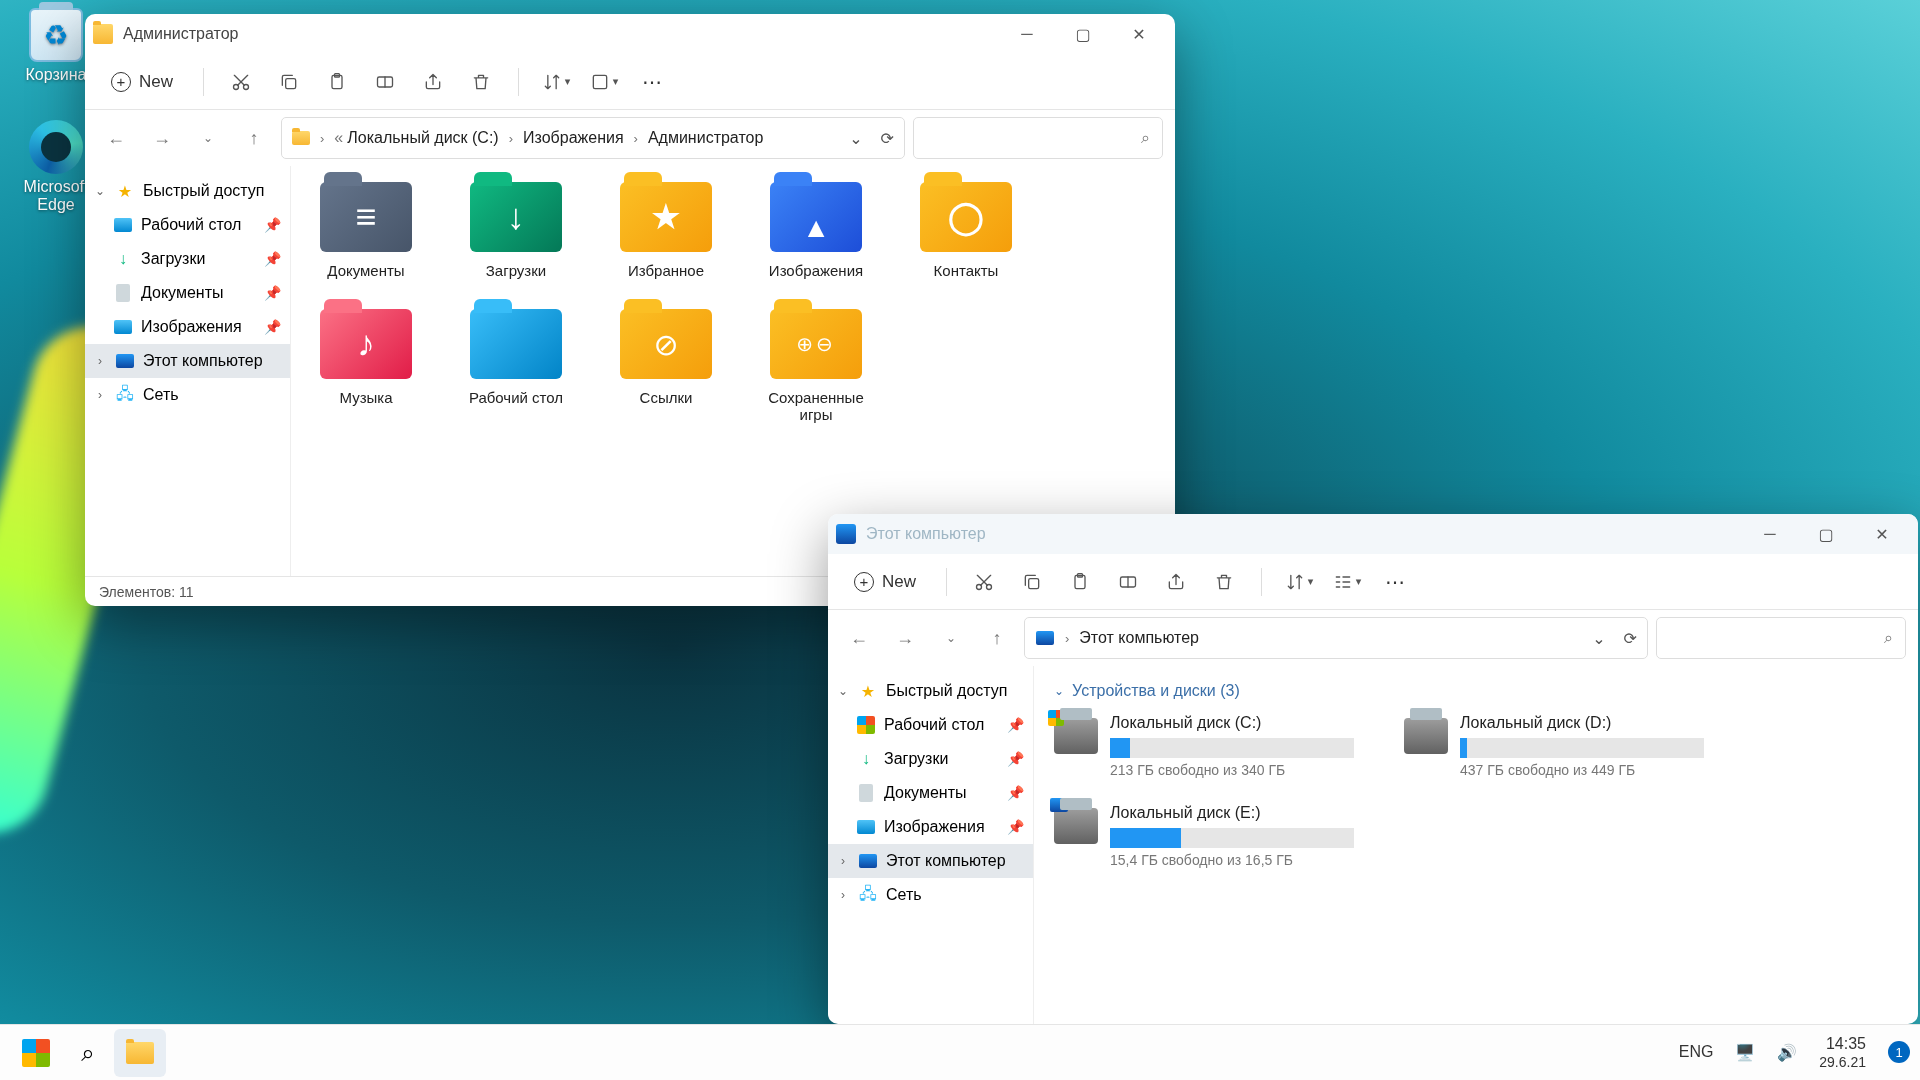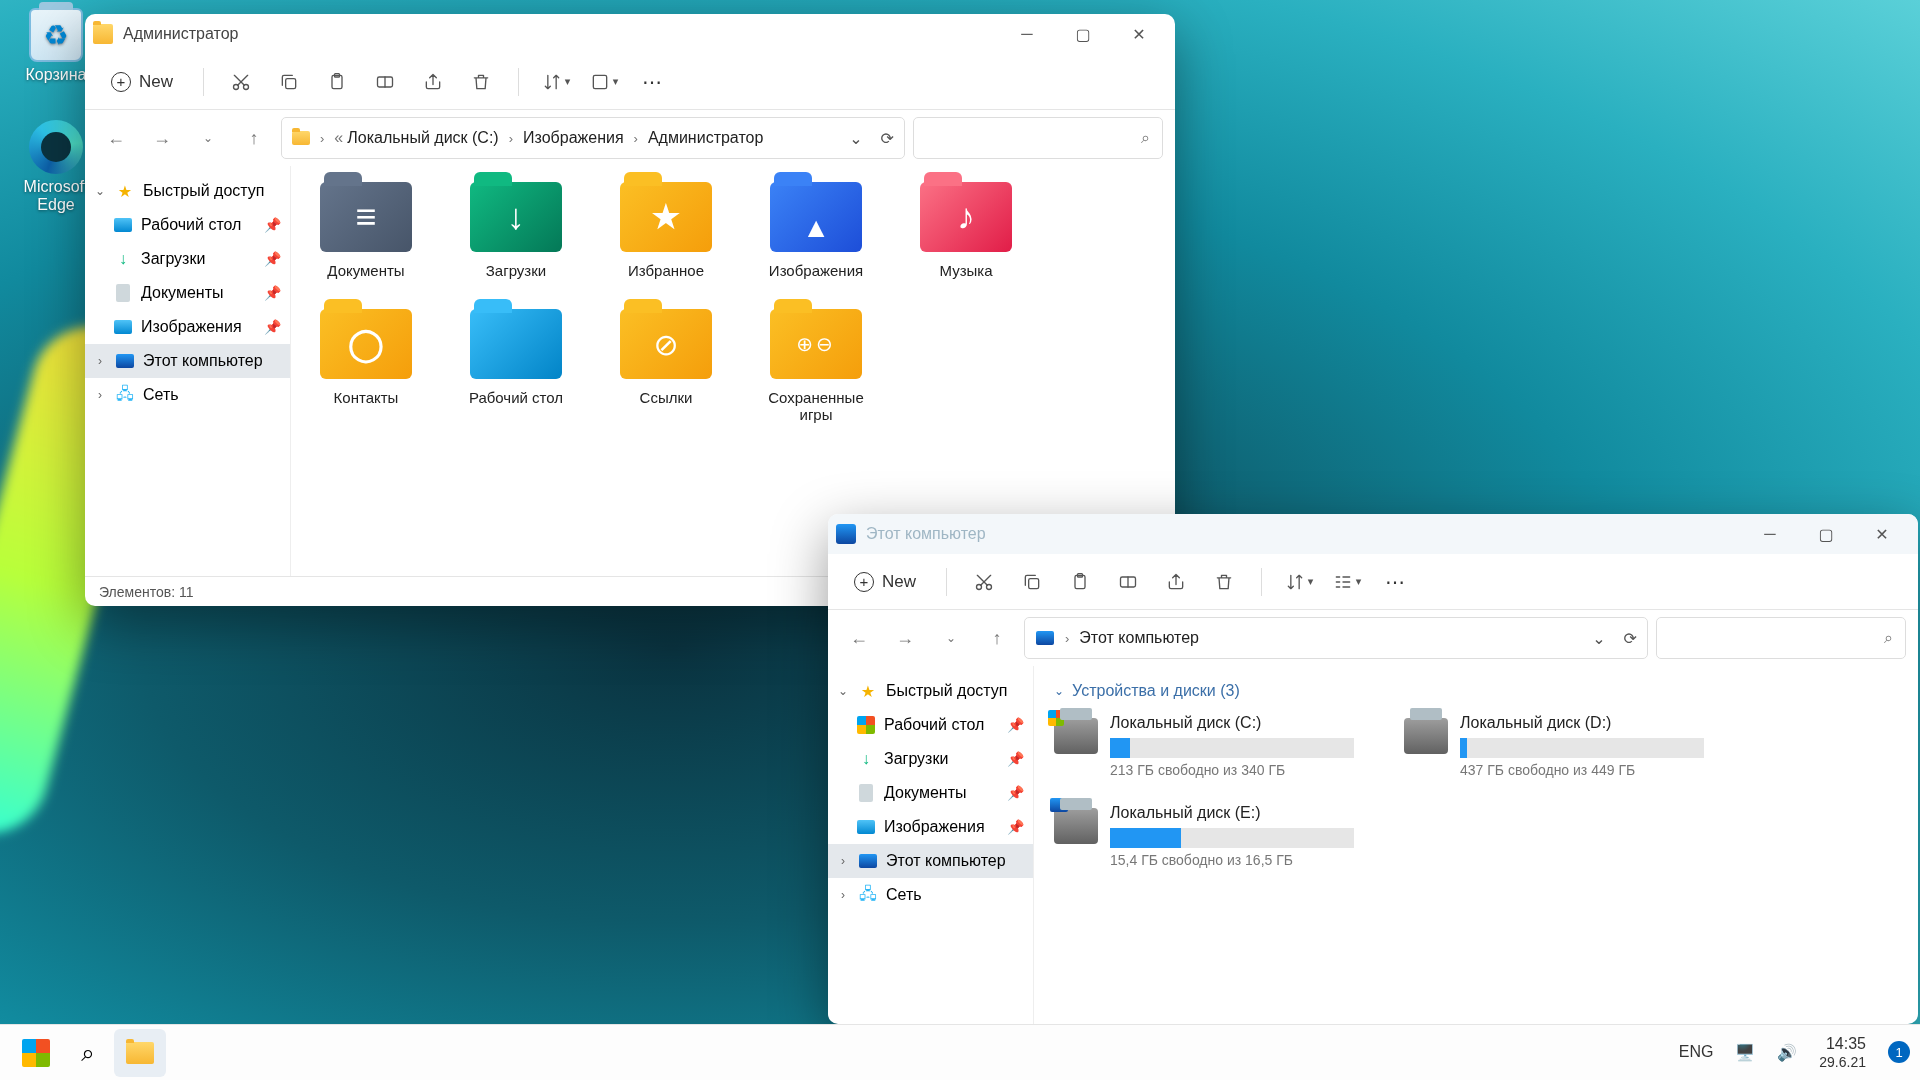--- a/index.html
+++ b/index.html
@@ -272,26 +272,26 @@
           </div>
         <div class="gitem">
             <div class="gic f-fav"></div>
             <div>Избранное</div>
           </div>
         <div class="gitem">
             <div class="gic f-img"></div>
             <div>Изображения</div>
           </div>
         <div class="gitem">
+            <div class="gic f-ppl"></div>
+            <div>Контакты</div>
+          </div>
+        <div class="gitem">
             <div class="gic f-mus"></div>
             <div>Музыка</div>
-          </div>
-        <div class="gitem">
-            <div class="gic f-ppl"></div>
-            <div>Контакты</div>
           </div>
         <div class="gitem">
             <div class="gic f-desk"></div>
             <div>Рабочий стол</div>
           </div>
         <div class="gitem">
             <div class="gic f-link"></div>
             <div>Ссылки</div>
           </div>
         <div class="gitem">

